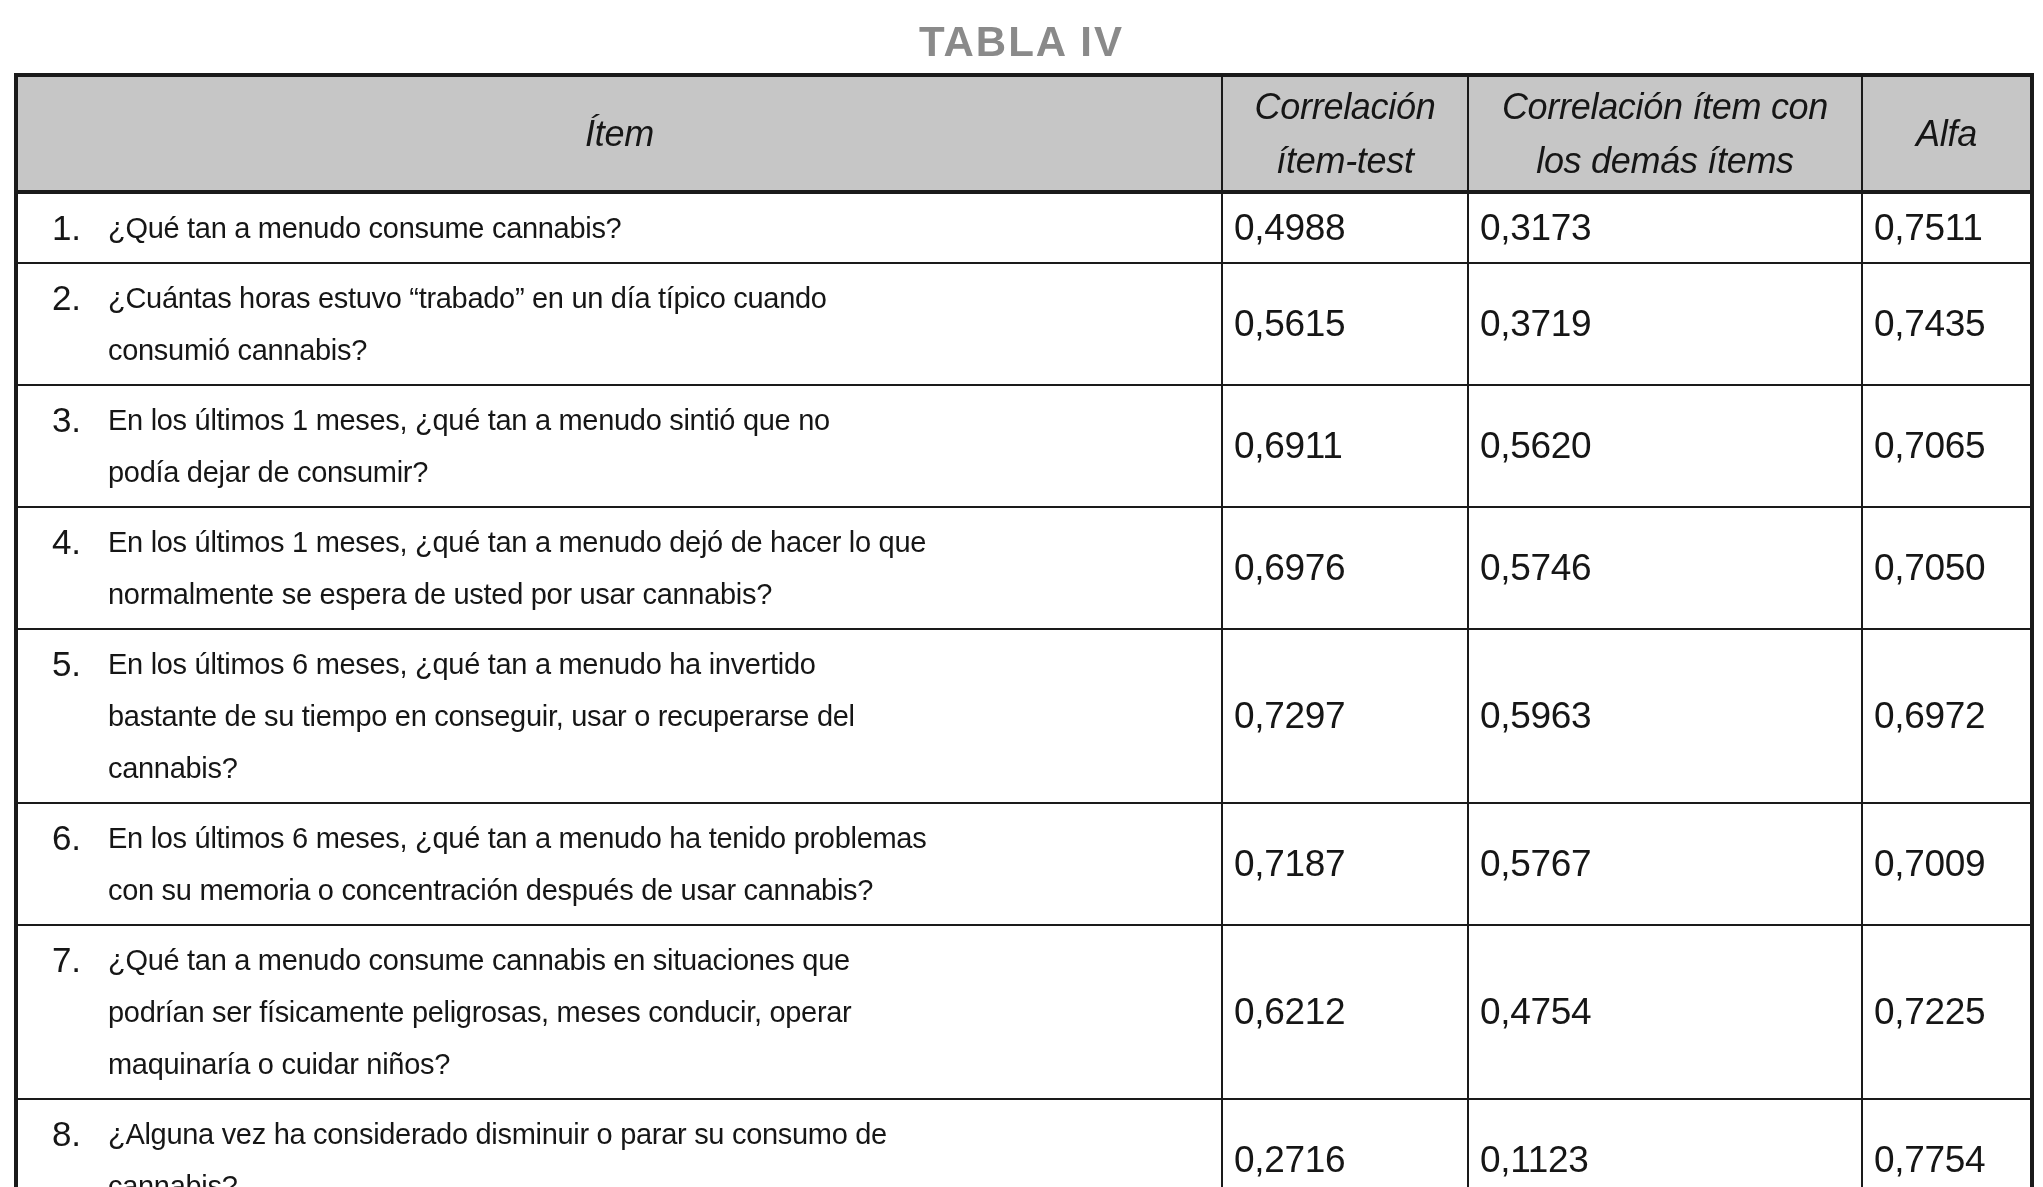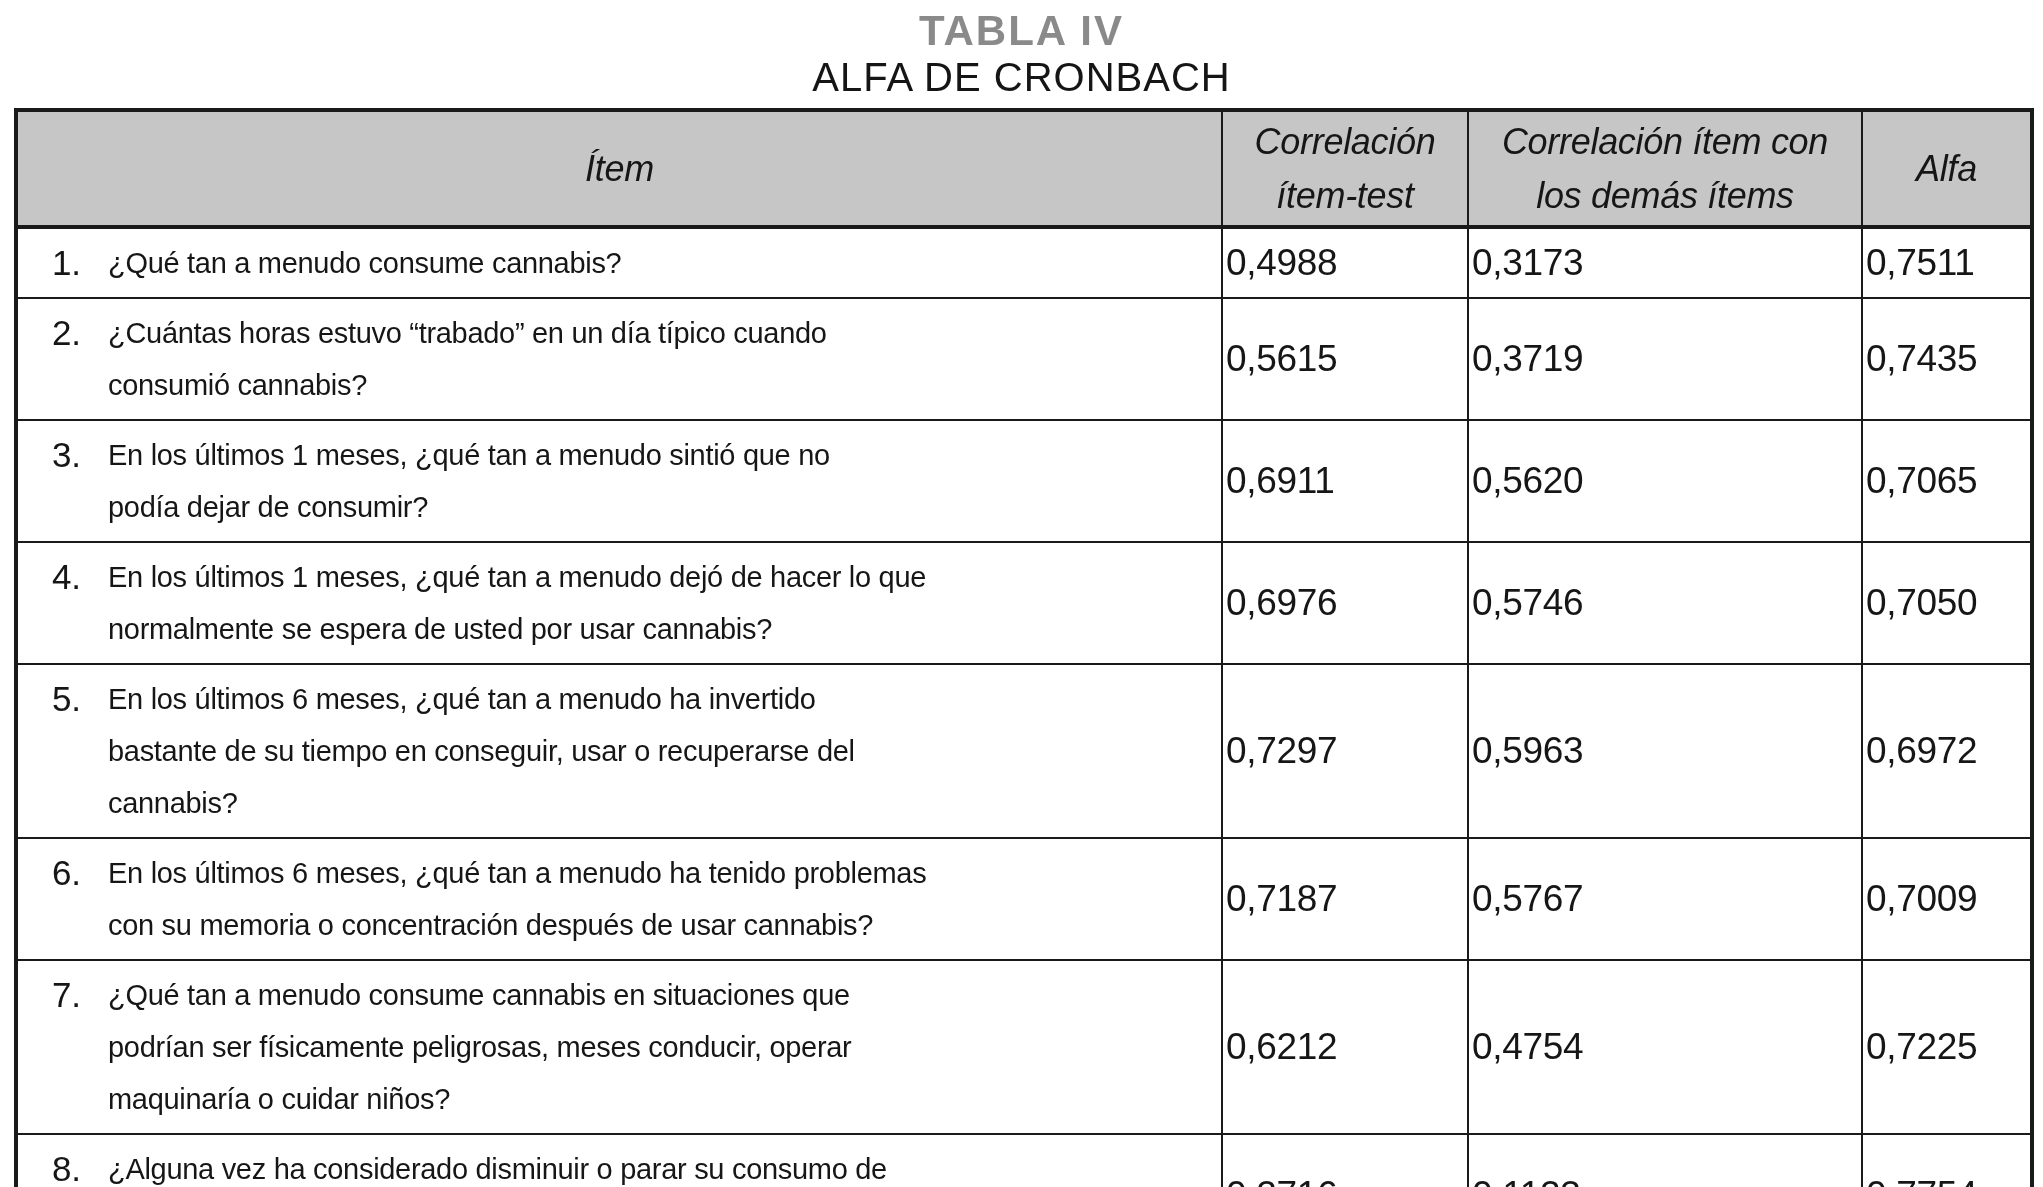--- a/index.html
+++ b/index.html
@@ -7,21 +7,21 @@
   .page {
     position: relative;
     width: 2043px;
     height: 1187px;
     background: #ffffff;
     font-family: "Liberation Sans", sans-serif;
     color: #161616;
     overflow: hidden;
   }
   .title {
-    margin-top: 8px;
+    margin-top: 19px;
     text-align: center;
     font-size: 42px;
     line-height: 46px;
     font-weight: bold;
     letter-spacing: 2px;
     color: #8a8a8a;
   }
   .subtitle {
     text-align: center;
     font-size: 40px;
@@ -63,41 +63,40 @@
     letter-spacing: -0.3px;
   }
   .itext {
     flex: 1 1 auto;
     font-size: 29px;
     line-height: 52px;
     letter-spacing: -0.3px;
     white-space: pre-line;
   }
   td.val-cell {
-    padding-left: 3px;
+    padding-left: 11px;
     font-size: 37px;
     letter-spacing: -0.3px;
     text-align: left;
   }
   
   tr.rh1 { height: 66px; }
   tr.rh2 { height: 114px; }
   tr.rh3 { height: 110px; }
   tr.rh4 { height: 110px; }
   tr.rh5 { height: 156px; }
   tr.rh6 { height: 112px; }
   tr.rh7 { height: 158px; }
   tr.rh8 { height: 111px; }
 </style>
 </head>
 <body>
 
 <div class="page">
   <div class="title">TABLA IV</div>
-  <div class="subtitle">ALFA DE CRONBACH</div>
 
   <table class="alfa">
     <colgroup>
       <col style="width:1206px">
       <col style="width:246px">
       <col style="width:394px">
       <col style="width:170px">
     </colgroup>
     <thead>
       <tr>

